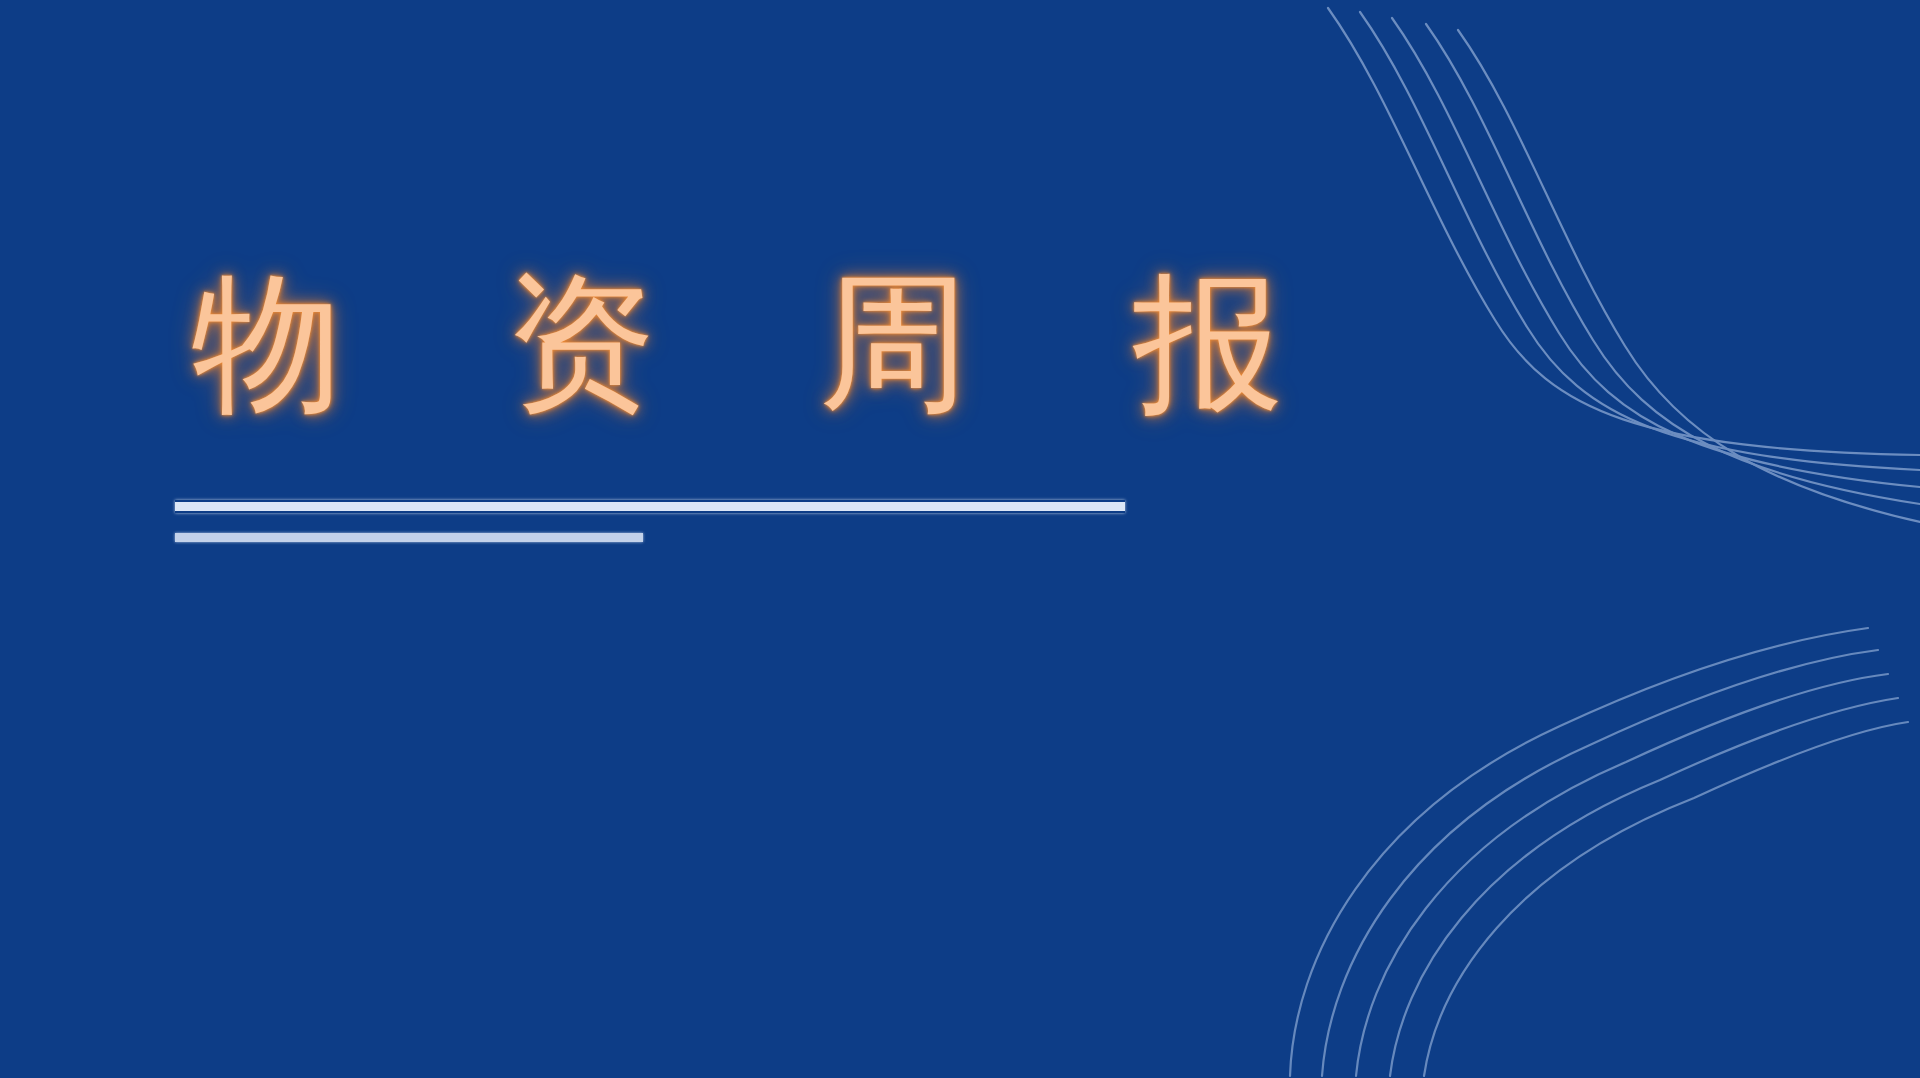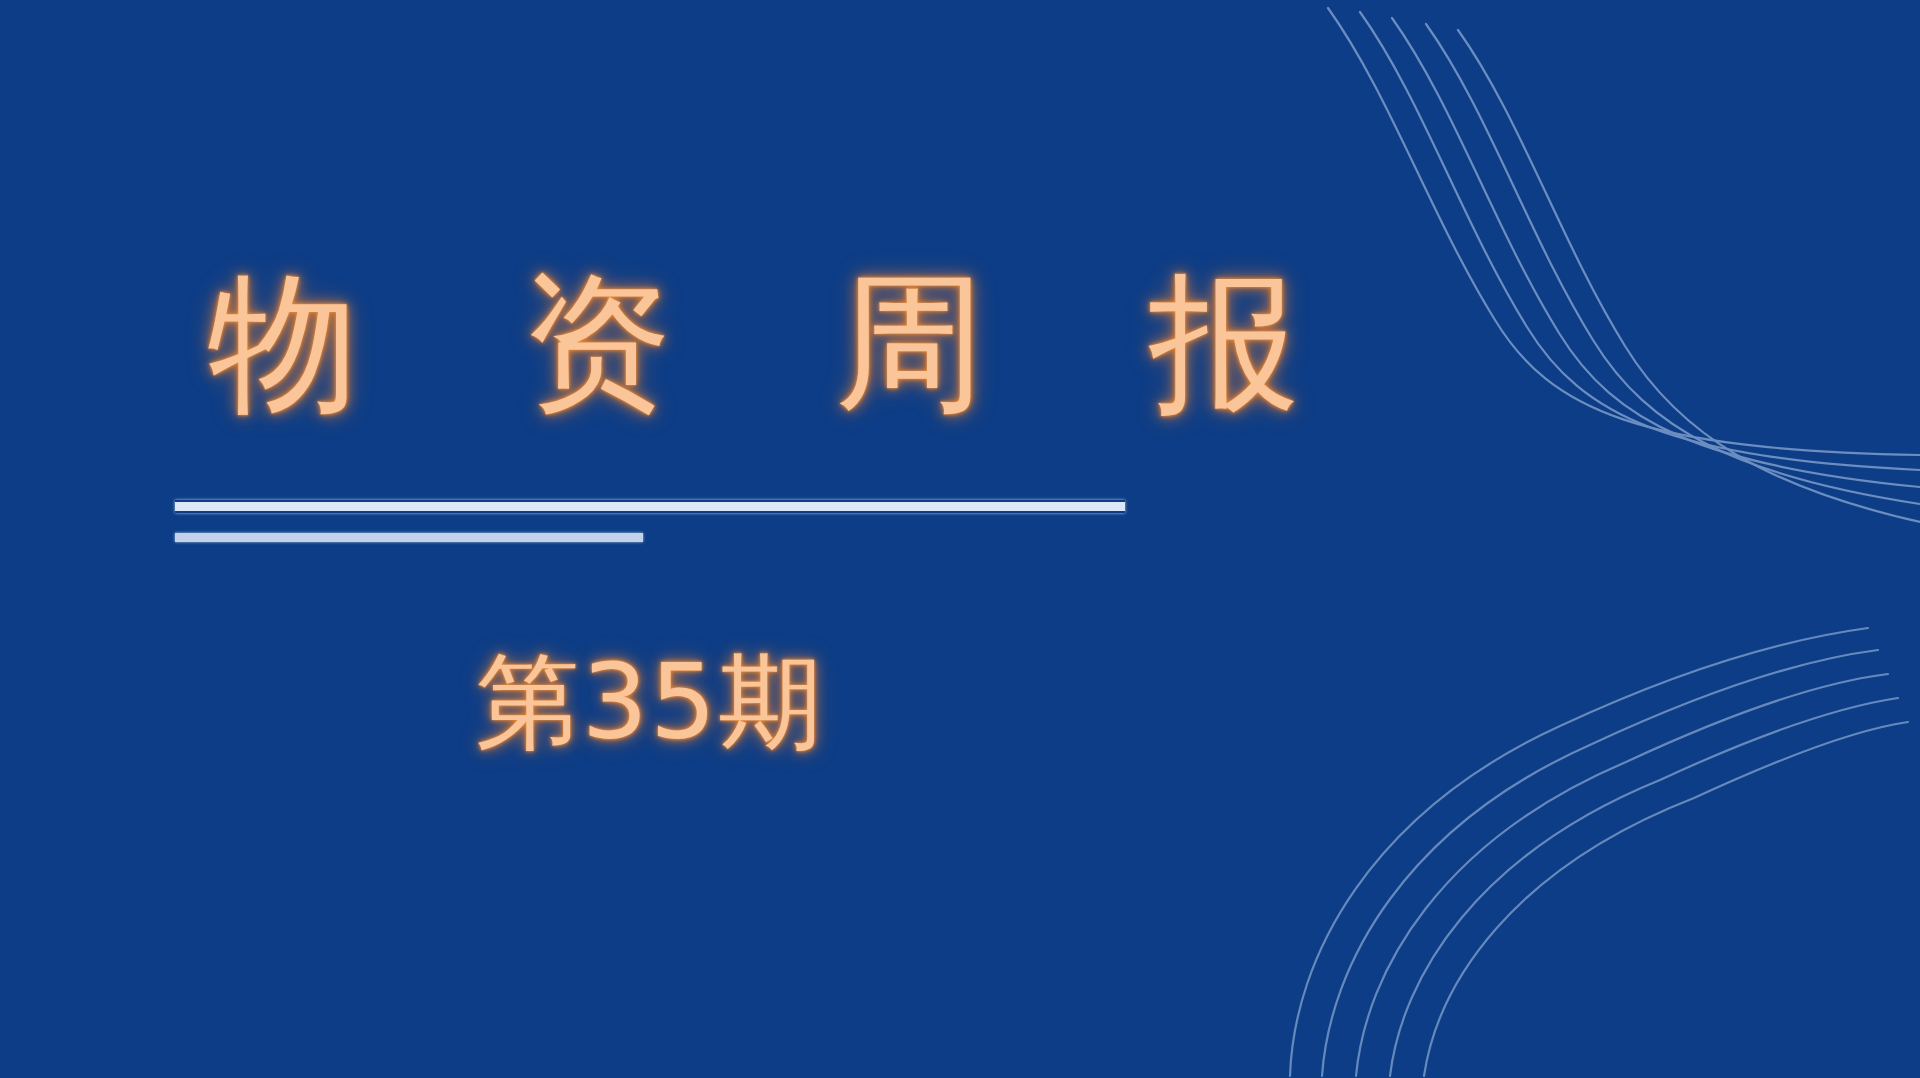--- a/index.html
+++ b/index.html
@@ -41,21 +41,21 @@
     top: 268px;
     width: 980px;
   }
   .title-text {
     font-family: "DejaVu Sans", "Liberation Sans", sans-serif;
     font-size: 150px;
     line-height: 1.0;
     letter-spacing: 58px;
     font-weight: 400;
     color: #fbc59a;
-    margin: 0 0 0 33px;
+    margin: 0 0 0 17px;
     white-space: nowrap;
     text-shadow:
        0 0 2px #f08a33,
        0 0 5px #ef8c34,
        0 0 14px rgba(238,130,46,0.85),
        0 0 26px rgba(238,130,46,0.45);
   }
   .rule {
     background: #ccd9ee;
     box-shadow: 0 0 3px rgba(220,232,248,0.8);
@@ -125,15 +125,14 @@
     </g>
   </svg>
 
   <div class="title-block">
     <h1 class="title-text">物 资 周 报</h1>
   </div>
 
   <div class="rule rule-long"></div>
   <div class="rule rule-short"></div>
 
-  <div class="subtitle-text">第35期</div>
 
 </div>
 
 </body></html>

